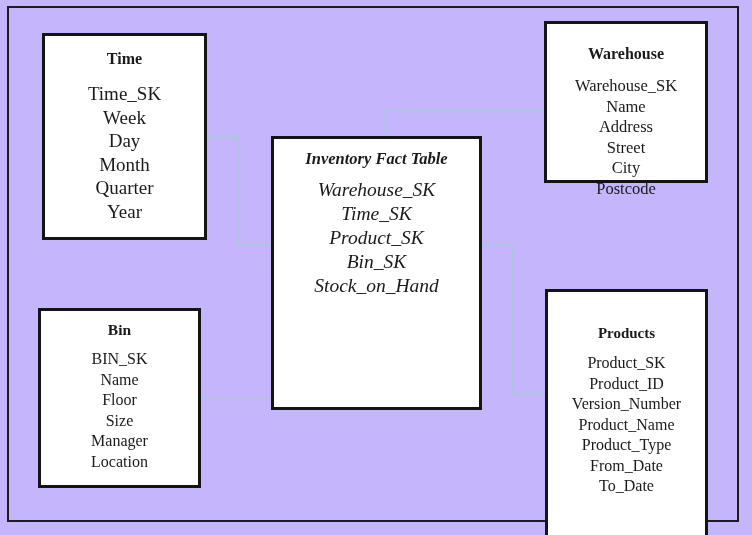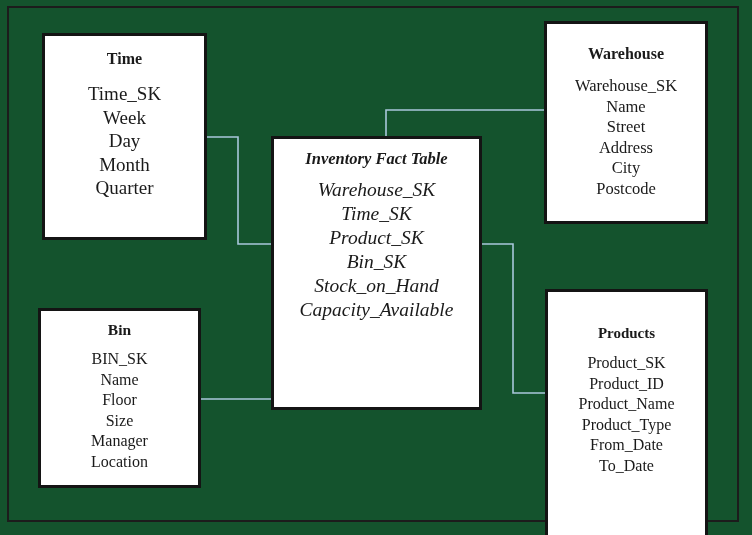--- a/index.html
+++ b/index.html
@@ -5,21 +5,21 @@
   html, body {
     margin: 0;
     padding: 0;
     background: #ffffff;
     font-family: "Liberation Serif", "DejaVu Serif", serif;
   }
   .canvas {
     position: relative;
     width: 752px;
     height: 535px;
-    background: #14532d;
+    background: #c4b5fd;
     overflow: hidden;
   }
   .frame {
     position: absolute;
     left: 7px;
     top: 6px;
     width: 732px;
     height: 516px;
     border: 2px solid #1c1c1c;
     box-sizing: border-box;
@@ -47,21 +47,21 @@
   .entity-fields .field {
     white-space: nowrap;
   }
 
   
   .time { left: 42px; top: 33px; width: 165px; height: 207px; padding-top: 13px; }
   .time .entity-title { font-size: 16px; line-height: 20px; margin-bottom: 13px; }
   .time .field { font-size: 19px; line-height: 23.5px; }
 
   
-  .warehouse { left: 544px; top: 21px; width: 164px; height: 203px; padding-top: 20px; }
+  .warehouse { left: 544px; top: 21px; width: 164px; height: 162px; padding-top: 20px; }
   .warehouse .entity-title { font-size: 16px; line-height: 20px; margin-bottom: 12px; }
   .warehouse .field { font-size: 16.5px; line-height: 20.5px; }
 
   
   .fact { left: 271px; top: 136px; width: 211px; height: 274px; padding-top: 10px; font-style: italic; }
   .fact .entity-title { font-size: 16.5px; line-height: 20px; margin-bottom: 9px; }
   .fact .field { font-size: 19.5px; line-height: 24px; }
 
   
   .bin { left: 38px; top: 308px; width: 163px; height: 180px; padding-top: 9px; text-align: center; }
@@ -88,64 +88,65 @@
   </svg>
 
   <div class="entity time">
     <div class="entity-title">Time</div>
     <div class="entity-fields">
         <div class="field">Time_SK</div>
         <div class="field">Week</div>
         <div class="field">Day</div>
         <div class="field">Month</div>
         <div class="field">Quarter</div>
+        <div class="field">Year</div>
       </div>
   </div>
 
   <div class="entity warehouse">
     <div class="entity-title">Warehouse</div>
     <div class="entity-fields">
         <div class="field">Warehouse_SK</div>
         <div class="field">Name</div>
+        <div class="field">Address</div>
         <div class="field">Street</div>
-        <div class="field">Address</div>
         <div class="field">City</div>
         <div class="field">Postcode</div>
       </div>
   </div>
 
   <div class="entity fact">
     <div class="entity-title">Inventory Fact Table</div>
     <div class="entity-fields">
         <div class="field">Warehouse_SK</div>
         <div class="field">Time_SK</div>
         <div class="field">Product_SK</div>
         <div class="field">Bin_SK</div>
         <div class="field">Stock_on_Hand</div>
-        <div class="field">Capacity_Available</div>
       </div>
   </div>
 
   <div class="entity bin">
     <div class="entity-title">Bin</div>
     <div class="entity-fields">
         <div class="field">BIN_SK</div>
         <div class="field">Name</div>
         <div class="field">Floor</div>
         <div class="field">Size</div>
         <div class="field">Manager</div>
         <div class="field">Location</div>
       </div>
   </div>
 
   <div class="entity products">
     <div class="entity-title">Products</div>
     <div class="entity-fields">
         <div class="field">Product_SK</div>
         <div class="field">Product_ID</div>
+        <div class="field">Version_Number</div>
         <div class="field">Product_Name</div>
         <div class="field">Product_Type</div>
         <div class="field">From_Date</div>
         <div class="field">To_Date</div>
       </div>
   </div>
 
 </div>
 
 </body></html>

